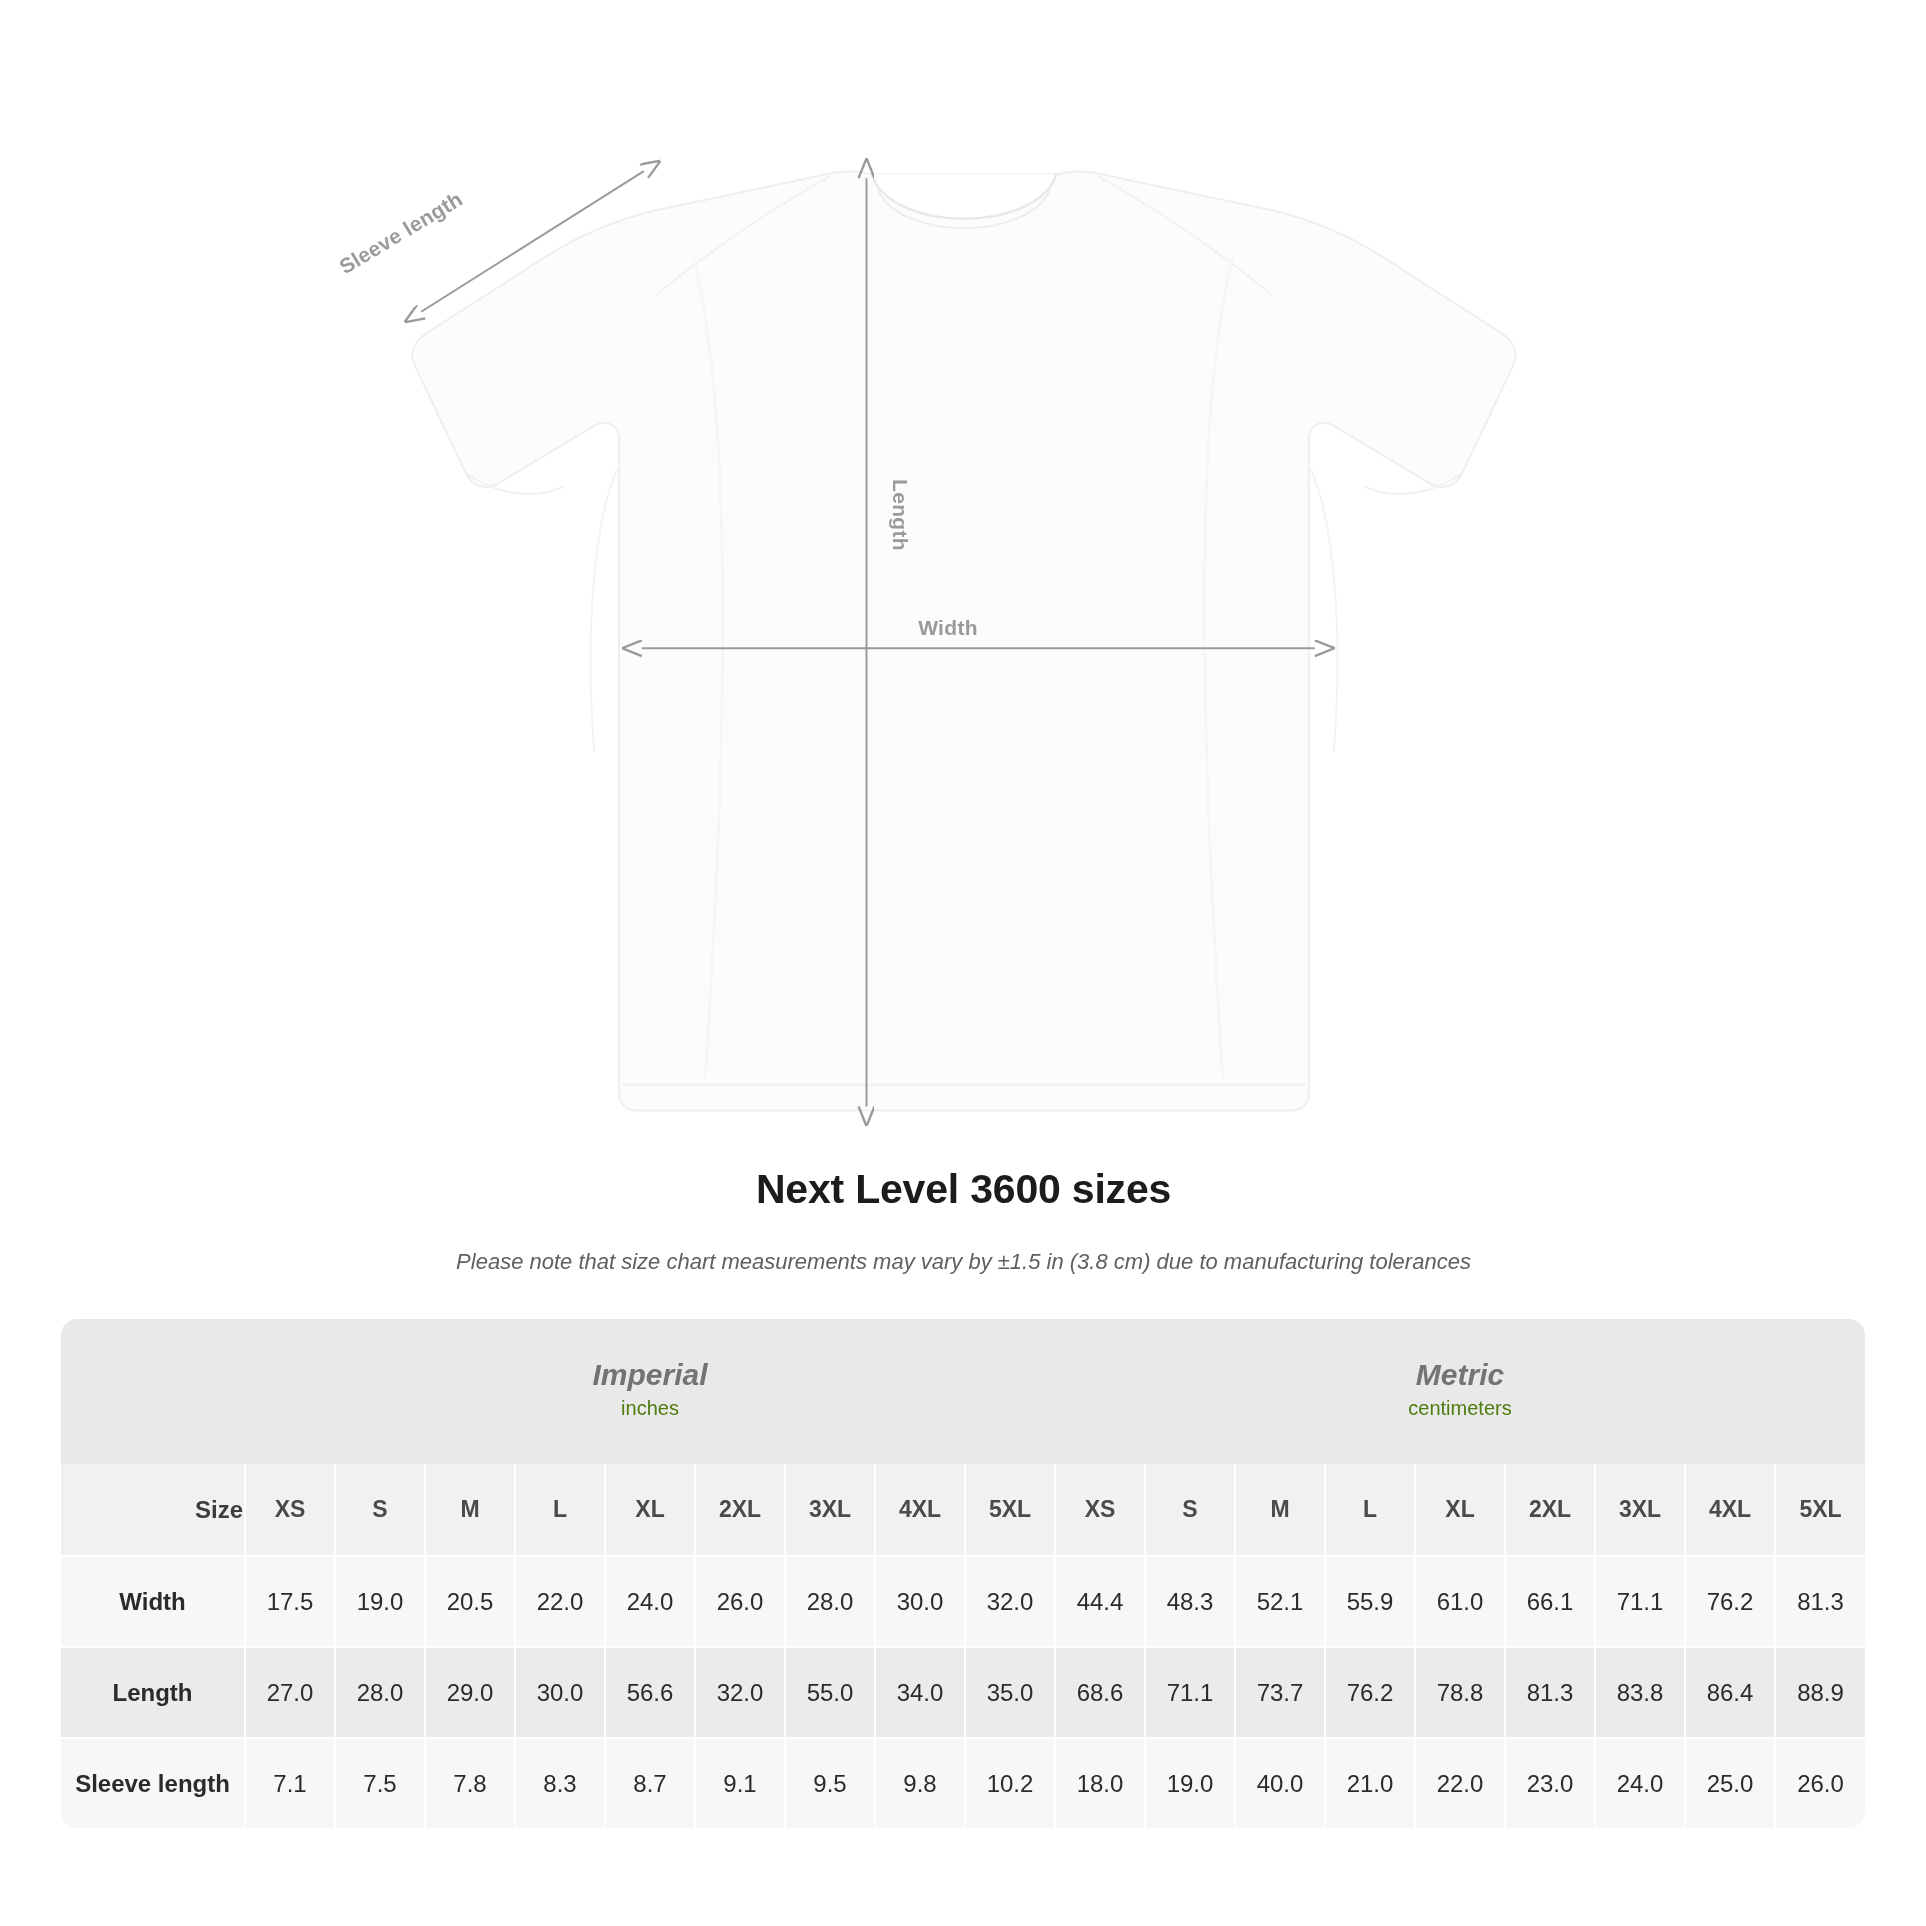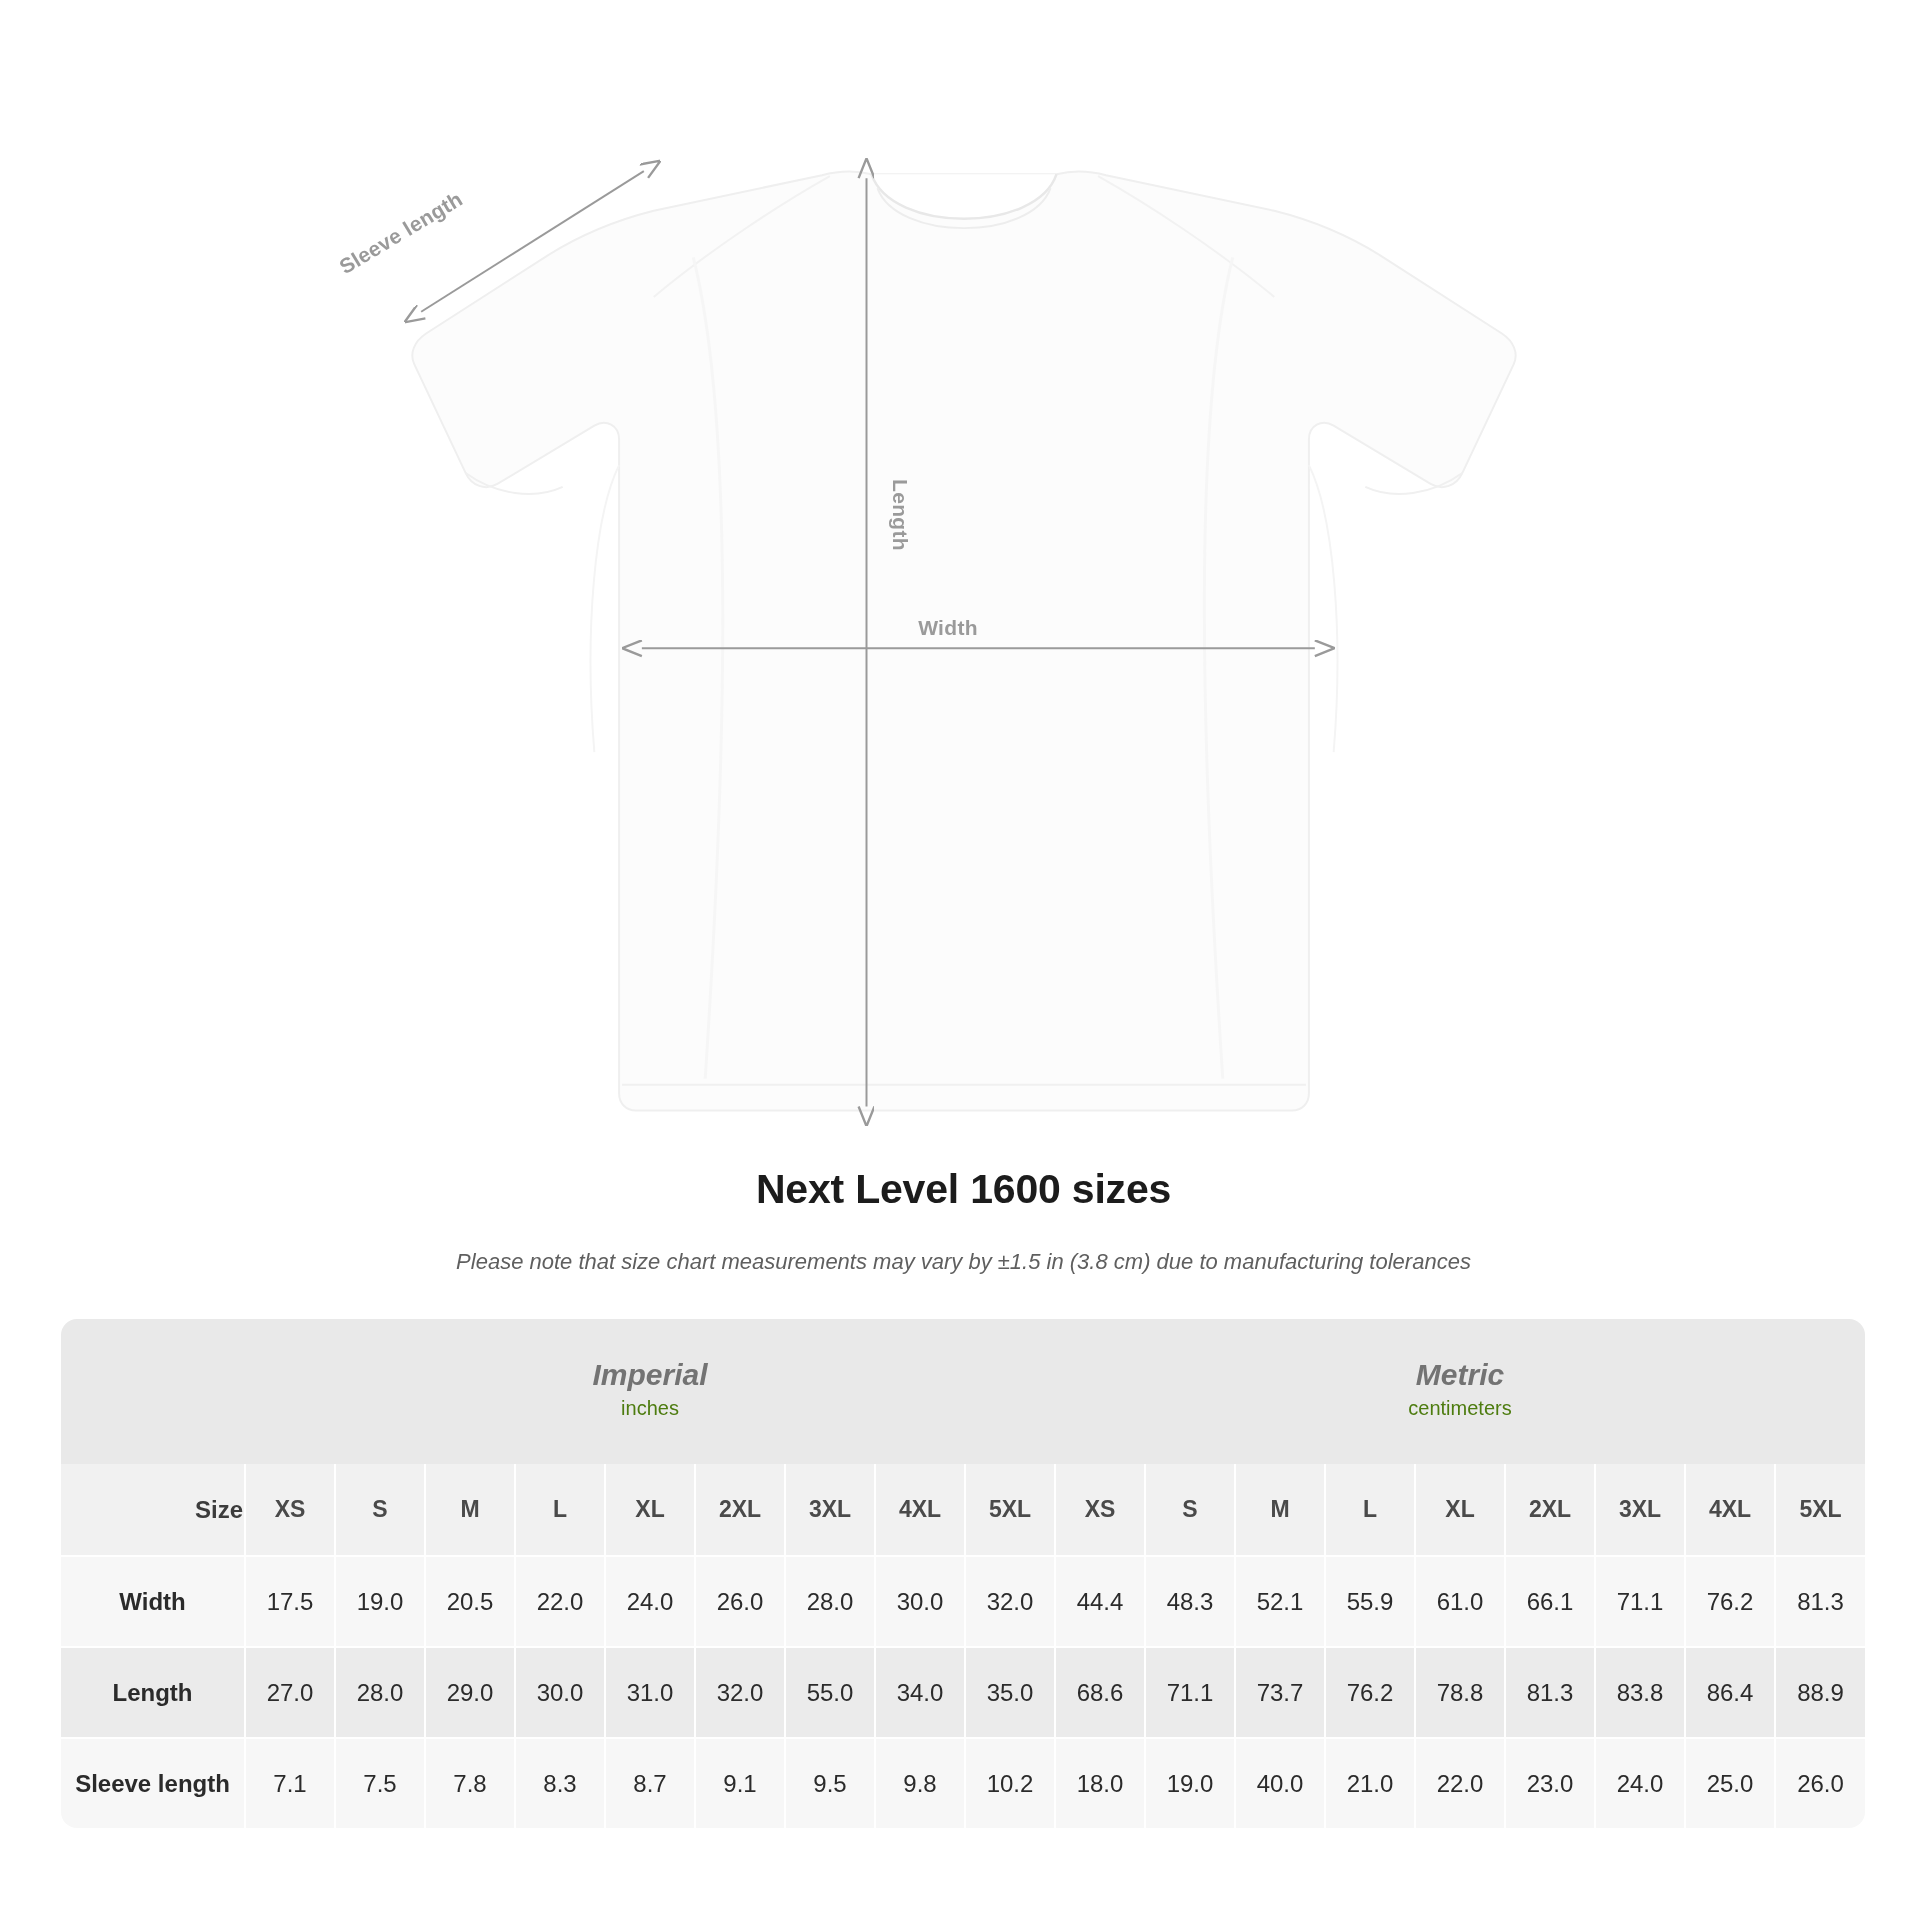--- a/index.html
+++ b/index.html
@@ -225,21 +225,21 @@
         <line x1="648" y1="655" x2="1328" y2="655" stroke="#9a9a9a" stroke-width="2" marker-start="url(#arrL)" marker-end="url(#arrR)"></line>
       </g>
     </svg>
 
     <div class="dim-label" id="sleeve-label">Sleeve length</div>
     <div class="dim-label" id="length-label">Length</div>
     <div class="dim-label" id="width-label">Width</div>
   </div>
 
   <div class="title-block">
-    <div class="chart-title">Next Level 1600 sizes</div>
+    <div class="chart-title">Next Level 3600 sizes</div>
     <div class="chart-note">Please note that size chart measurements may vary by ±1.5 in (3.8 cm) due to manufacturing tolerances</div>
   </div>
 
   <div class="table-wrap">
     <table class="size-table">
       <colgroup>
         <col class="col-label">
         <col span="18">
       </colgroup>
       <tbody>
@@ -299,21 +299,21 @@
           <td>76.2</td>
           <td>81.3</td>
         </tr>
 
         <tr class="data-row even">
           <td class="rowlabel">Length</td>
           <td>27.0</td>
           <td>28.0</td>
           <td>29.0</td>
           <td>30.0</td>
-          <td>31.0</td>
+          <td>56.6</td>
           <td>32.0</td>
           <td>55.0</td>
           <td>34.0</td>
           <td>35.0</td>
           <td>68.6</td>
           <td>71.1</td>
           <td>73.7</td>
           <td>76.2</td>
           <td>78.8</td>
           <td>81.3</td>

